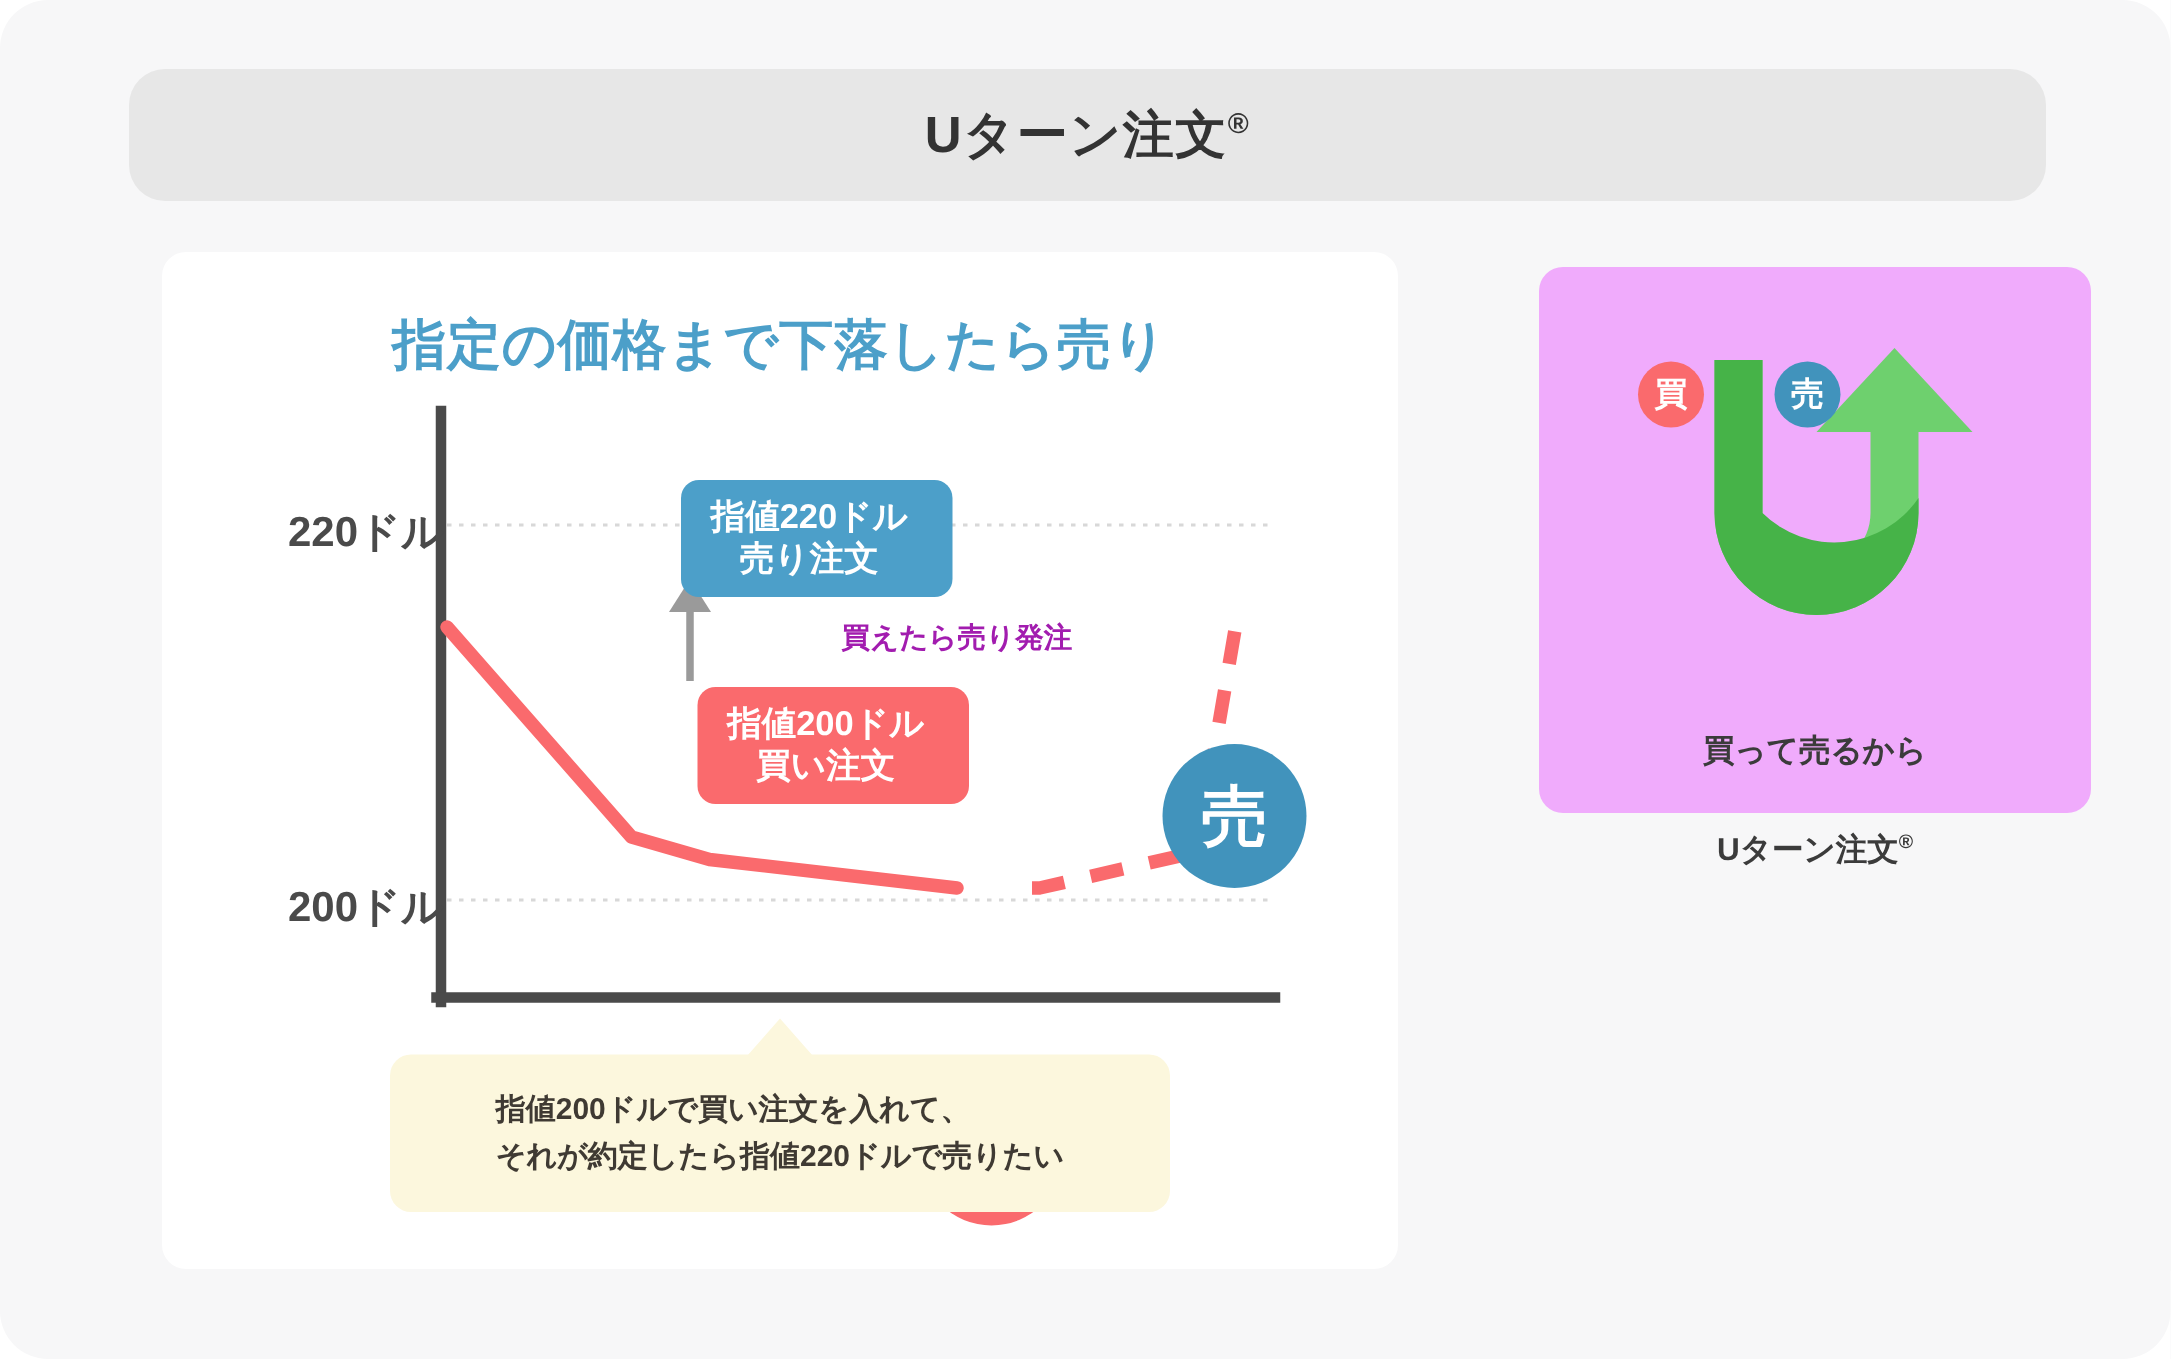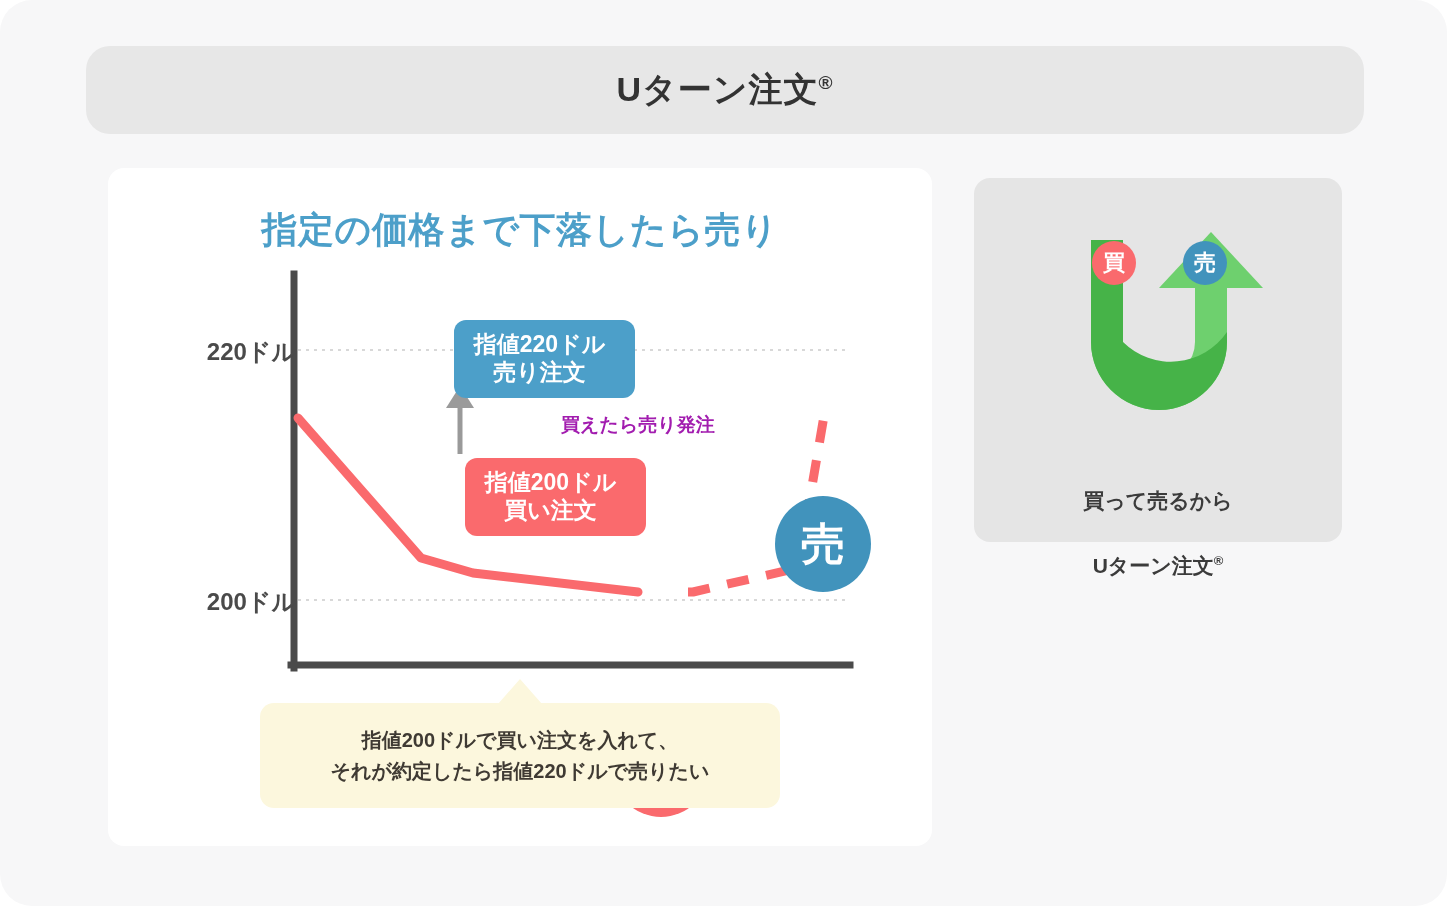--- a/index.html
+++ b/index.html
@@ -144,42 +144,41 @@
     top: 328px;
     width: 96px;
     height: 96px;
     background: #4193bc;
     font-size: 44px;
   }
 
   
   .axis-label {
     position: absolute;
-    font-size: 24px;
+    font-size: 28px;
     font-weight: bold;
     color: #4a4a4a;
     white-space: nowrap;
     text-align: right;
   }
   #axis-label-220 { left: 78px; top: 168px; width: 110px; }
   #axis-label-200 { left: 78px; top: 418px; width: 110px; }
 
   
   #callout {
     position: absolute;
     left: 152px;
     top: 535px;
     width: 520px;
     height: 105px;
     background: #fcf7dd;
     border-radius: 14px;
     display: flex;
     align-items: center;
     justify-content: center;
-    text-align: center;
   }
   #callout-tail {
     position: absolute;
     left: 390px;
     top: 511px;
     width: 0;
     height: 0;
     border-left: 22px solid transparent;
     border-right: 22px solid transparent;
     border-bottom: 25px solid #fcf7dd;
@@ -188,25 +187,25 @@
     font-size: 20px;
     font-weight: bold;
     color: #3f3a33;
     line-height: 31px;
     white-space: pre-line;
   }
 
   
   #right-card {
     position: absolute;
-    left: 974px;
+    left: 1026px;
     top: 178px;
     width: 368px;
     height: 364px;
-    background: #e5e5e5;
+    background: #f0abfc;
     border-radius: 16px;
   }
 
   #u-graphic {
     position: absolute;
     left: 75px;
     top: 46px;
     width: 220px;
     height: 200px;
   }

